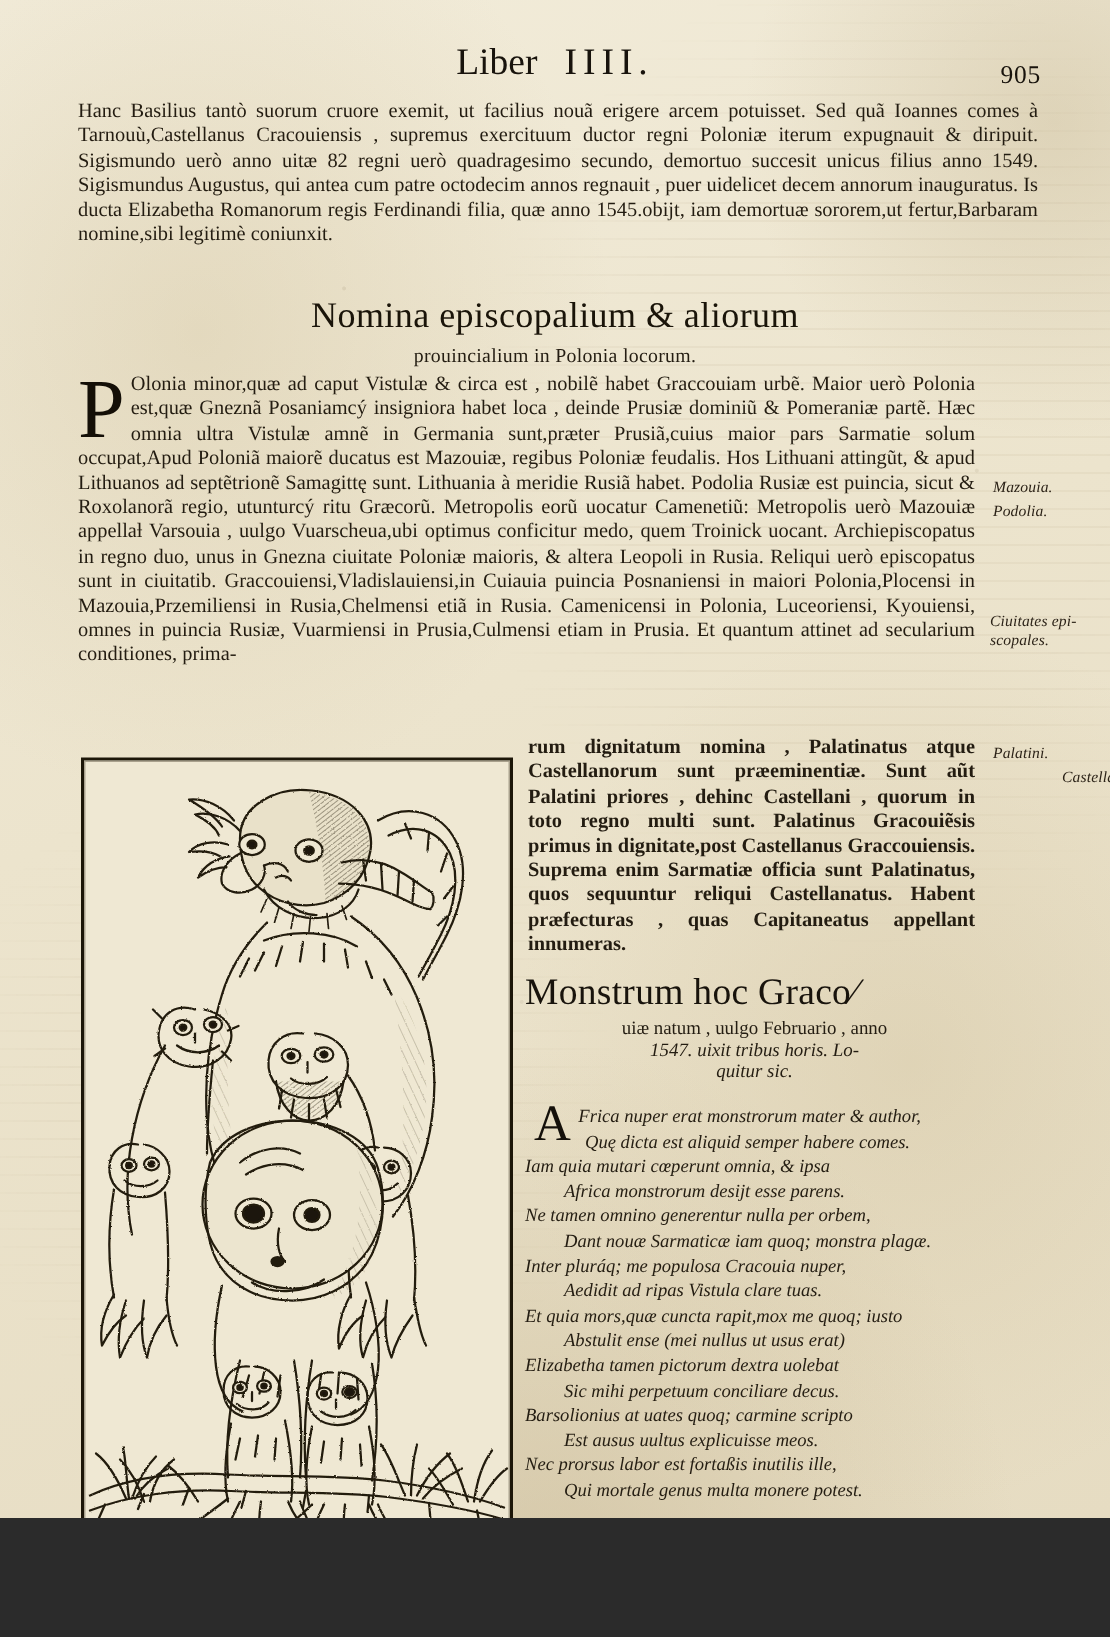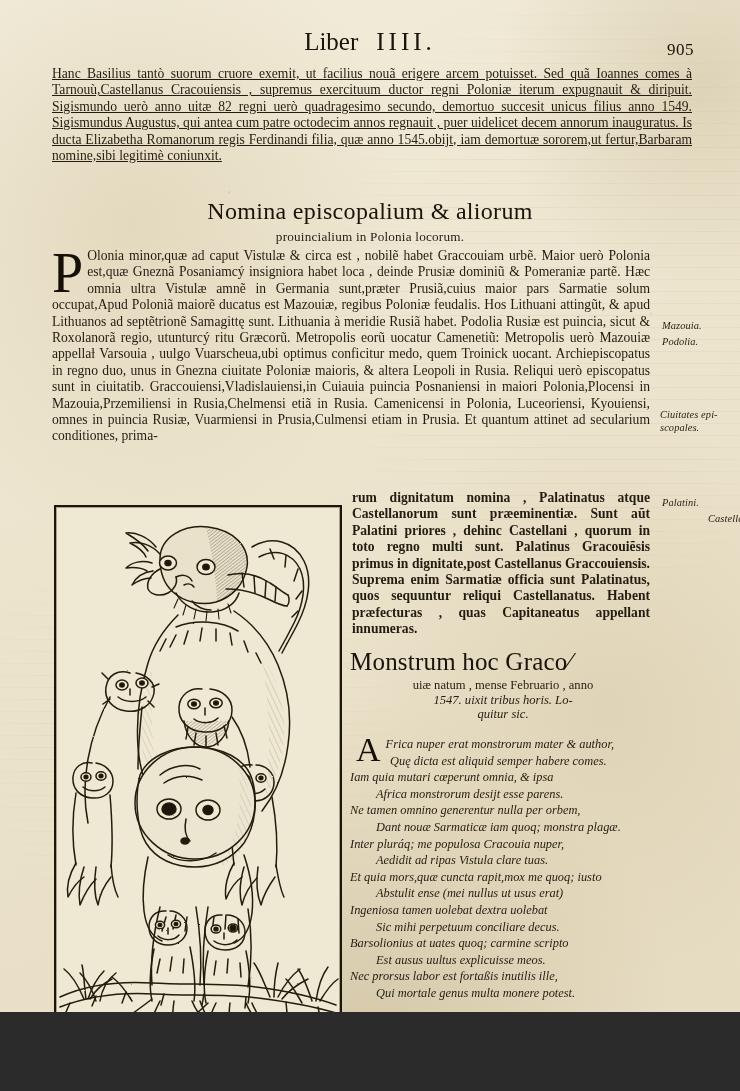--- a/index.html
+++ b/index.html
@@ -86,21 +86,21 @@
     position: absolute;
     font-size: 13.6px;
     line-height: 16.4px;
     text-align: justify;
     color: #231c11;
     -webkit-font-smoothing: antialiased;
   }
   .blk p { margin: 0; }
 
   #para-top { left: 52px; top: 66px; width: 640px; }
-  #para-top p { text-indent: 0; text-decoration: underline; }
+  #para-top p { text-indent: 0; }
 
   
   .head-major {
     position: absolute;
     left: 0; right: 0; top: 198px;
     text-align: center;
     font-size: 24px;
     letter-spacing: .3px;
     color: #1a1409;
   }
@@ -445,38 +445,38 @@
           <path d="M214 490 C208 476 204 464 198 456 M218 490 C218 476 220 464 222 456 M222 490 C228 478 236 468 244 462 M226 492 C234 482 244 476 252 472"></path>
           <path d="M256 494 C252 482 248 470 242 462 M260 494 C262 480 266 468 272 460 M264 494 C270 484 276 476 282 472"></path>
           <path d="M76 494 C70 484 64 476 56 470"></path>
           <path d="M246 496 C240 486 236 478 230 472"></path>
         </g>
       </svg>
     </div>
 
     <div class="monstrum-head">Monstrum hoc Graco⁄</div>
     <div class="monstrum-sub">
-      <span>uiæ natum , mense Februario , anno</span><br>
+      <span>uiæ natum , uulgo Februario , anno</span><br>
       <span class="ital">1547. uixit tribus horis. Lo-</span><br>
       <span class="ital">quitur sic.</span>
     </div>
 
     <div class="poem">
       <span class="poem-dropcap">A</span>
       <span class="ln" style="padding-left:18px">Frica nuper erat monstrorum mater &amp; author,</span>
       <span class="ln indent" style="padding-left:40px">Quę dicta est aliquid semper habere comes.</span>
       <span class="ln">Iam quia mutari cœperunt omnia, &amp; ipsa</span>
       <span class="ln indent">Africa monstrorum desijt esse parens.</span>
       <span class="ln">Ne tamen omnino generentur nulla per orbem,</span>
       <span class="ln indent">Dant nouæ Sarmaticæ iam quoq; monstra plagæ.</span>
       <span class="ln">Inter pluráq; me populosa Cracouia nuper,</span>
       <span class="ln indent">Aedidit ad ripas Vistula clare tuas.</span>
       <span class="ln">Et quia mors,quæ cuncta rapit,mox me quoq; iusto</span>
       <span class="ln indent">Abstulit ense (mei nullus ut usus erat)</span>
-      <span class="ln">Ingeniosa tamen uolebat dextra uolebat</span>
+      <span class="ln">Elizabetha tamen pictorum dextra uolebat</span>
       <span class="ln indent">Sic mihi perpetuum conciliare decus.</span>
       <span class="ln">Barsolionius at uates quoq; carmine scripto</span>
       <span class="ln indent">Est ausus uultus explicuisse meos.</span>
       <span class="ln">Nec prorsus labor est fortaßis inutilis ille,</span>
       <span class="ln indent">Qui mortale genus multa monere potest.</span>
     </div>
 
     <div class="signature">G.  B.</div>
     <div class="catchword-pp">PP</div>
     <div class="catchword-word">Lithuania</div>

